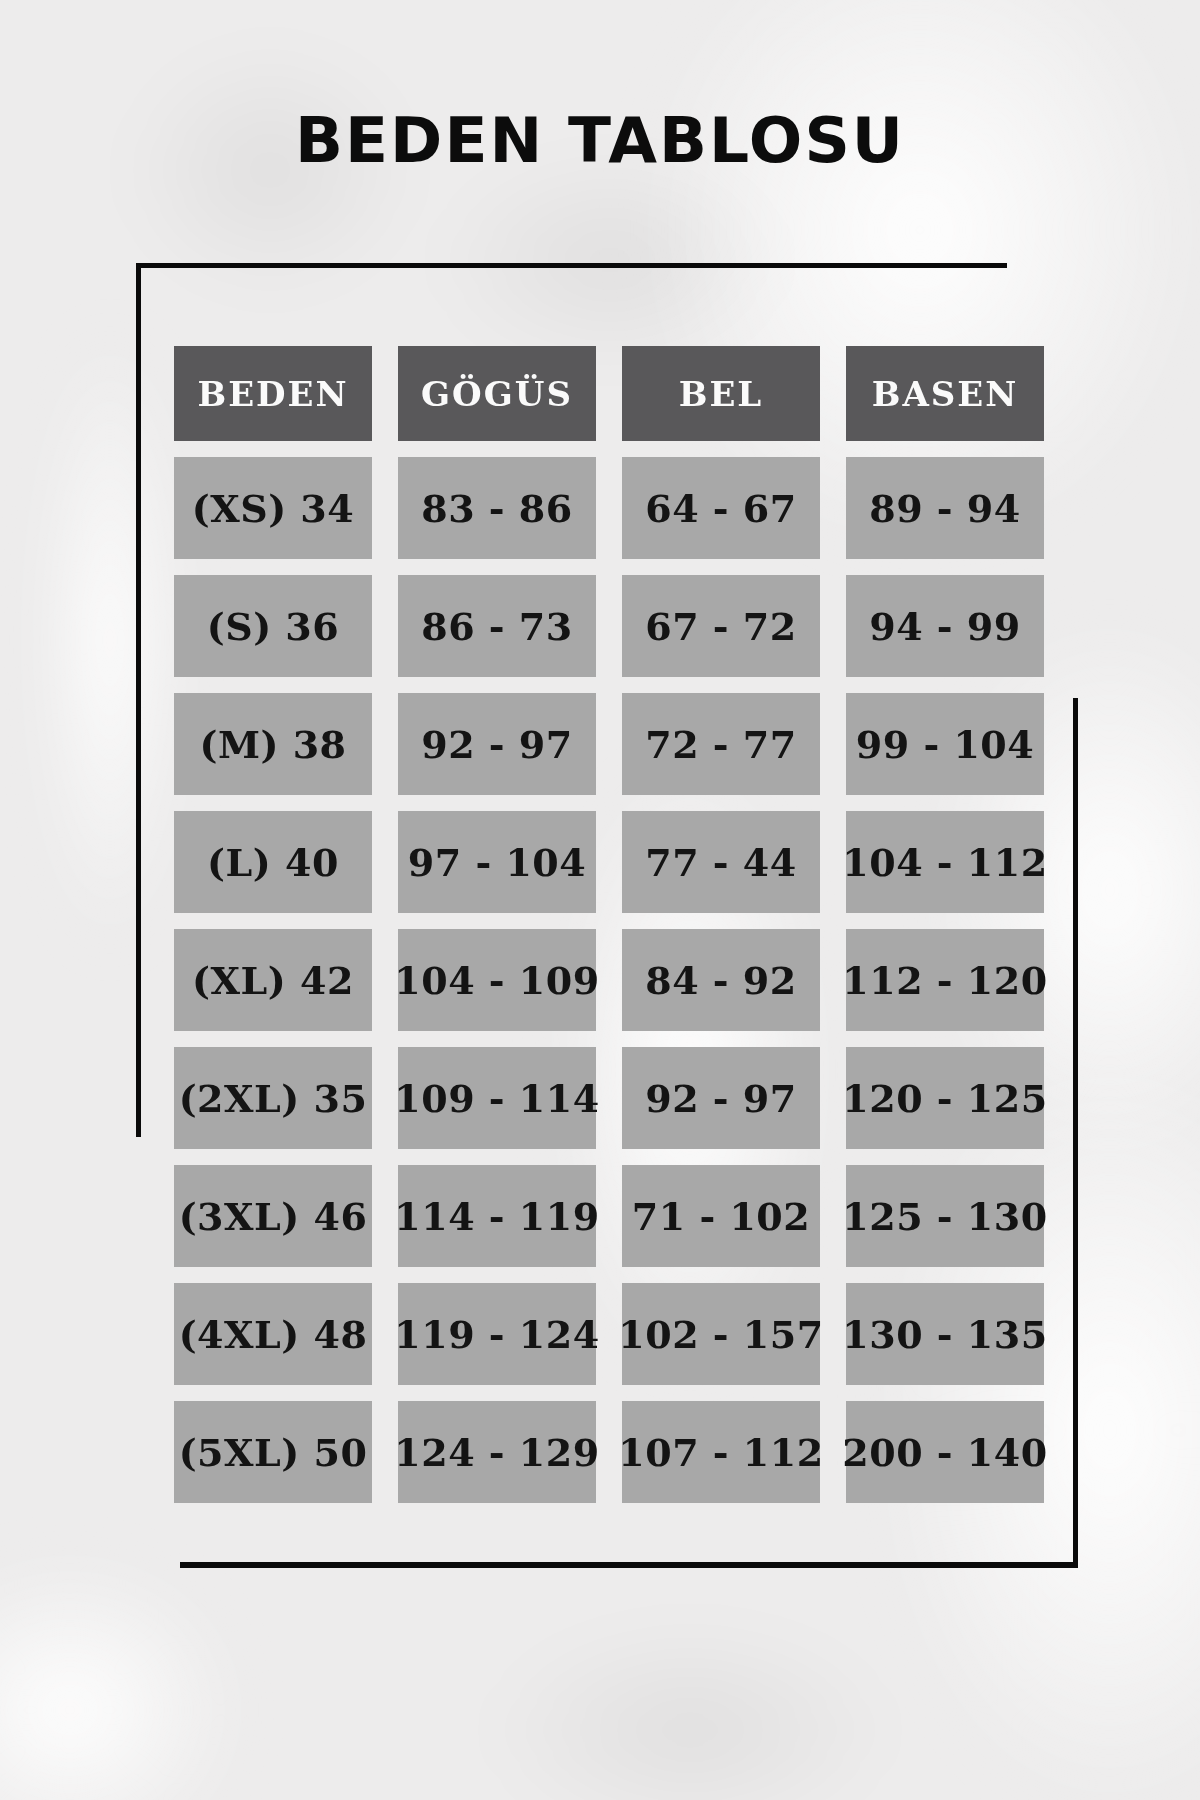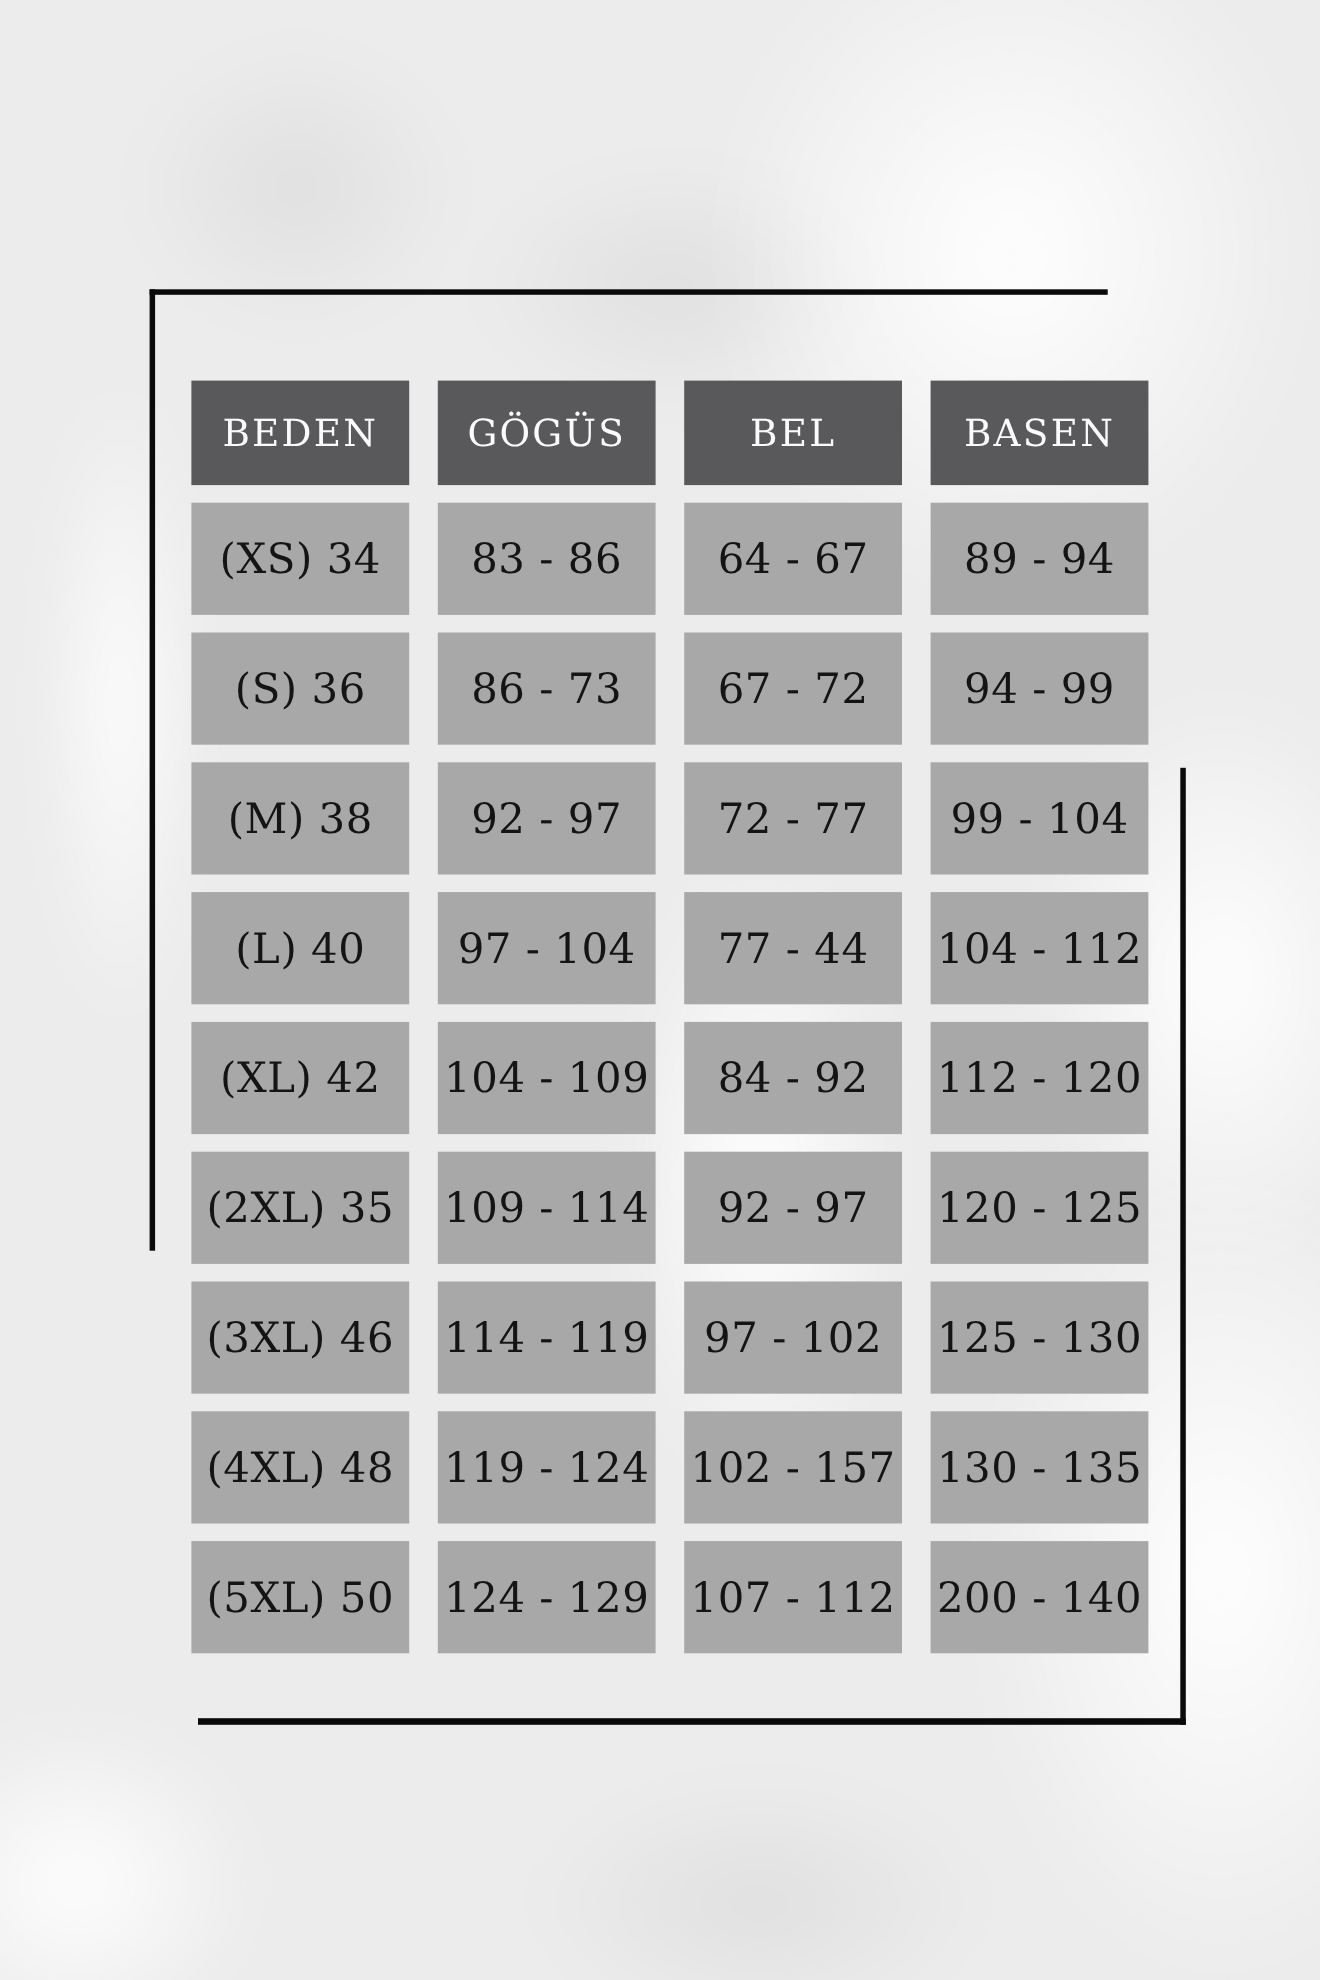--- a/index.html
+++ b/index.html
@@ -45,21 +45,21 @@
     grid-template-columns: repeat(4, 210px);
     grid-template-rows: 95px;
     grid-auto-rows: 102px;
     gap: 16px 14px;
   }
   .trow { display: contents; }
   .hcell, .dcell {
     display: flex;
     align-items: center;
     justify-content: center;
-    font-weight: normal;
+    font-weight: bold;
     white-space: nowrap;
     margin-left: 12px;
   }
   .hcell {
     background: var(--header-bg, #59585a);
     color: var(--header-text, #fafafa);
     font-size: 34px;
     letter-spacing: 2px;
   }
   .dcell {
@@ -89,33 +89,34 @@
   <div class="blob white" style="left:640px; top:-90px; width:560px; height:640px;"></div>
   <div class="blob white" style="left:930px; top:620px; width:360px; height:540px;"></div>
   <div class="blob white" style="left:880px; top:1050px; width:460px; height:760px;"></div>
   <div class="blob white" style="left:-100px; top:1560px; width:340px; height:300px;"></div>
   <div class="blob white" style="left:40px; top:330px; width:140px; height:620px;"></div>
   <div class="blob white" style="left:560px; top:760px; width:260px; height:620px;"></div>
   <div class="blob dark" style="left:120px; top:40px; width:300px; height:260px;"></div>
   <div class="blob dark" style="left:430px; top:150px; width:360px; height:220px;"></div>
   <div class="blob dark" style="left:480px; top:1620px; width:420px; height:220px;"></div>
 
+  <div class="title">BEDEN TABLOSU</div>
 
   <div class="deco tl-v"></div>
   <div class="deco tl-h"></div>
   <div class="deco br-v"></div>
   <div class="deco br-h"></div>
 
   <div class="size-table" id="size-table">
       <div class="trow"><div class="hcell">BEDEN</div><div class="hcell">GÖGÜS</div><div class="hcell">BEL</div><div class="hcell">BASEN</div></div>
       <div class="trow"><div class="dcell">(XS) 34</div><div class="dcell">83 - 86</div><div class="dcell">64 - 67</div><div class="dcell">89 - 94</div></div>
       <div class="trow"><div class="dcell">(S) 36</div><div class="dcell">86 - 73</div><div class="dcell">67 - 72</div><div class="dcell">94 - 99</div></div>
       <div class="trow"><div class="dcell">(M) 38</div><div class="dcell">92 - 97</div><div class="dcell">72 - 77</div><div class="dcell">99 - 104</div></div>
       <div class="trow"><div class="dcell">(L) 40</div><div class="dcell">97 - 104</div><div class="dcell">77 - 44</div><div class="dcell">104 - 112</div></div>
       <div class="trow"><div class="dcell">(XL) 42</div><div class="dcell">104 - 109</div><div class="dcell">84 - 92</div><div class="dcell">112 - 120</div></div>
       <div class="trow"><div class="dcell">(2XL) 35</div><div class="dcell">109 - 114</div><div class="dcell">92 - 97</div><div class="dcell">120 - 125</div></div>
-      <div class="trow"><div class="dcell">(3XL) 46</div><div class="dcell">114 - 119</div><div class="dcell">97 - 102</div><div class="dcell">125 - 130</div></div>
+      <div class="trow"><div class="dcell">(3XL) 46</div><div class="dcell">114 - 119</div><div class="dcell">71 - 102</div><div class="dcell">125 - 130</div></div>
       <div class="trow"><div class="dcell">(4XL) 48</div><div class="dcell">119 - 124</div><div class="dcell">102 - 157</div><div class="dcell">130 - 135</div></div>
       <div class="trow"><div class="dcell">(5XL) 50</div><div class="dcell">124 - 129</div><div class="dcell">107 - 112</div><div class="dcell">200 - 140</div></div>
     </div>
 
 
 </div>
 
 </body></html>

